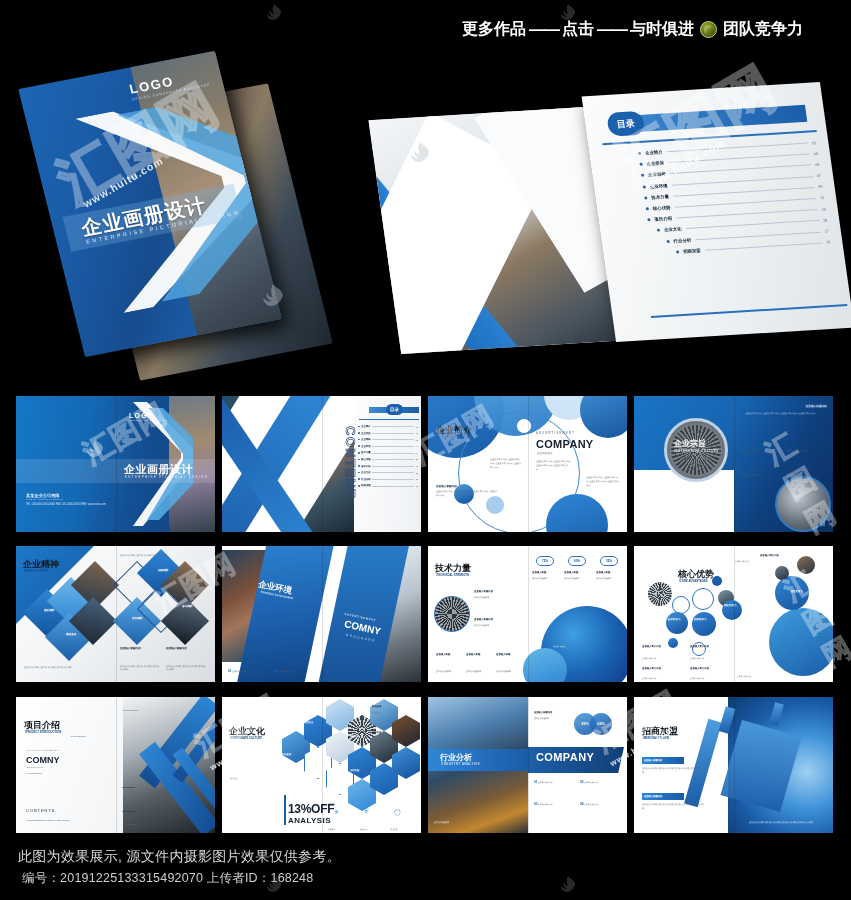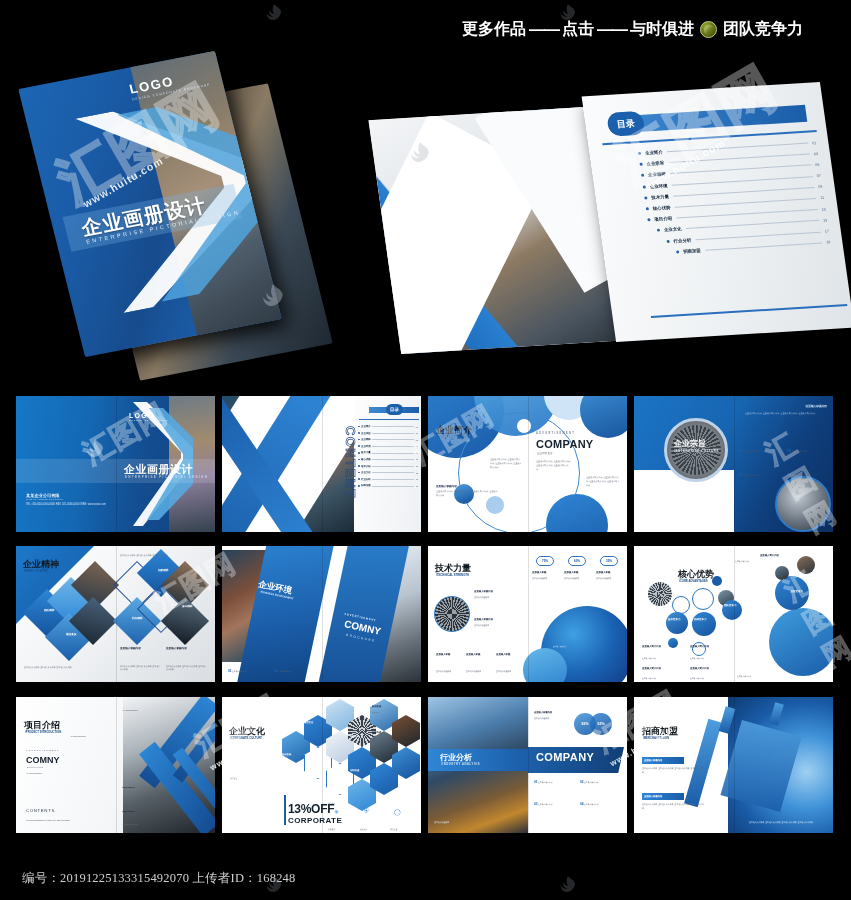--- a/index.html
+++ b/index.html
@@ -310,21 +310,21 @@
   .th12 .glow { position: absolute; right: 0; top: 0; width: 105px; height: 136px;
     background: radial-gradient(ellipse at 75% 55%, #9fd0f2 0%, #3f92d8 35%, #1a5ca8 65%, #0e3a71 100%); }
   .th12 .shard { position: absolute; background: linear-gradient(160deg,#4f9ede,#1a5ca8); }
   .th12 .tag { position: absolute; height: 7px; background: linear-gradient(90deg,#2f86d6,#1a5ca8);
     color: #fff; font-size: 2.3px; font-weight: bold; display: flex; align-items: center; padding-left: 2px; }
   .th12 .par { position: absolute; font-size: 1.9px; color: #606b77; line-height: 1.9; }
 
   
   .footer { position: absolute; left: 0; top: 845px; width: 851px; height: 55px; }
   .f1 { position: absolute; left: 18px; top: 3px; font-size: 14px; color: #d8d8d8; letter-spacing: .3px; }
-  .f2 { position: absolute; left: 22px; top: 25px; font-size: 12.5px; color: #cfcfcf; letter-spacing: .2px; font-family: Liberation Serif, serif; }
+  .f2 { position: absolute; left: 22px; top: 25px; font-size: 12.5px; color: #cfcfcf; letter-spacing: .2px; }
 
   
   .wm { position: absolute; pointer-events: none; z-index: 50; }
   .wm-huitu { opacity: .40; }
   .wm-huitu .zh {
     font-size: 56px; font-weight: bold; color: transparent;
     -webkit-text-stroke: 2.2px rgba(255,255,255,.85);
     transform: rotate(-30deg); display: inline-block;
     font-family: "DejaVu Sans", sans-serif; letter-spacing: 2px;
   }
@@ -778,21 +778,21 @@
     <div class="hl" style="left:82px; top:24px;">诚信定位</div>
     <div class="hl" style="left:60px; top:56px;">务实发展</div>
     <div class="hl" style="left:128px; top:38px;">创新开拓</div>
     <div class="hl" style="left:128px; top:72px;">与时俱进</div>
     <div class="hl" style="left:82px; top:90px;">团队协作</div>
     <div class="t-title" style="left:7px; top:28px; font-size:9px;">企业文化</div>
     <div class="t-sub" style="left:8px; top:39px; font-size:2.8px;">/CORPORATE CULTURE</div>
     <div class="offbar"></div>
     <div class="off">
       <div class="big">13%OFF</div>
-      <div class="sm">CORPORATE</div>
+      <div class="sm">ANALYSIS</div>
     </div>
     <div class="par" style="left:8px; top:80px; width:50px;">诚信定位</div>
     <div class="ph" style="position:absol
 ute; left:150px; top:8px; position:absolute;">务实发展</div>
     <div class="par" style="left:150px; top:14px; width:44px;">创新开拓</div>
     <div class="ph" style="position:absolute; left:150px; top:34px;">与时俱进</div>
     <div class="par" style="left:150px; top:40px; width:44px;">团队协作</div>
     <div class="par" style="left:106px; bottom:28px; width:88px;">诚信定位</div>
     <div style="position:absolute; left:112px; bottom:18px; color:#2f86d6; font-size:6px; z-index:9;">✳</div>
     <div style="position:absolute; left:142px; bottom:18px; color:#2f86d6; font-size:6px; z-index:9;">⛨</div>
@@ -900,14 +900,15 @@
       <path d="M9 1c3 4 7 4 8 9-1 6-6 9-9 9-4 0-7-3-7-7 2 3 5 4 7 3-3-1-5-3-4-7 1 3 3 4 5 4-2-3-2-7 0-11z" fill="#8b949d" opacity=".55"></path>
     </svg>
 </div>
 <div class="swanwm" style="left:560px; top:874px;">
   <svg width="16" height="20" viewBox="0 0 18 20">
       <path d="M9 1c3 4 7 4 8 9-1 6-6 9-9 9-4 0-7-3-7-7 2 3 5 4 7 3-3-1-5-3-4-7 1 3 3 4 5 4-2-3-2-7 0-11z" fill="#8b949d" opacity=".55"></path>
     </svg>
 </div>
 
 <div class="footer">
+  <div class="f1">此图为效果展示, 源文件内摄影图片效果仅供参考。</div>
   <div class="f2">编号：20191225133315492070 上传者ID：168248</div>
 </div>
 
 </body></html>

